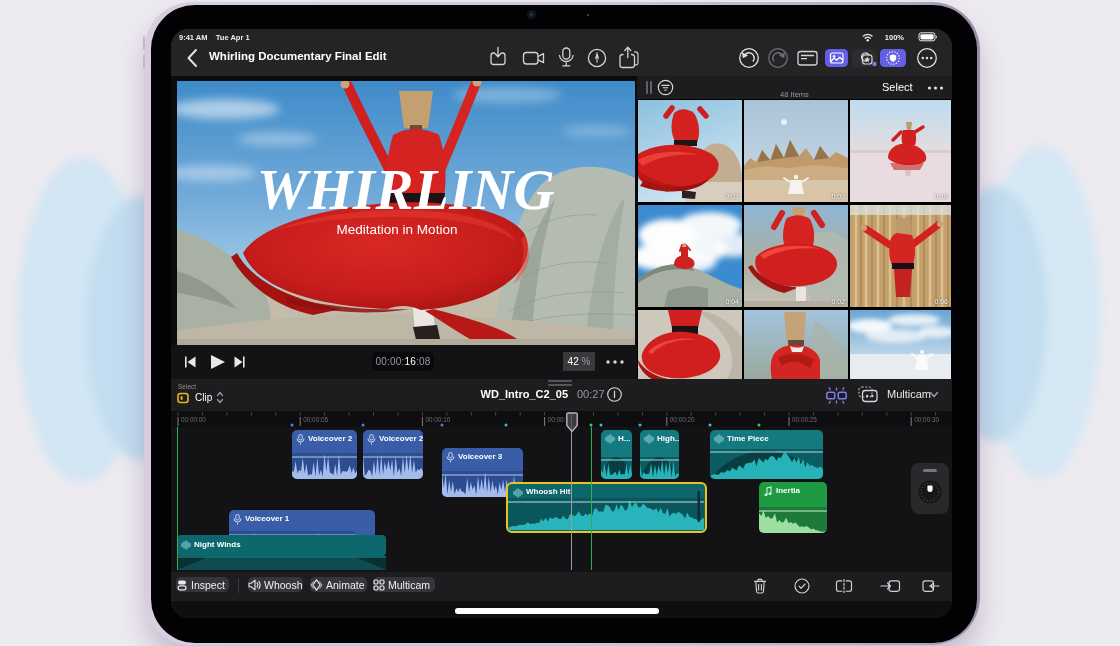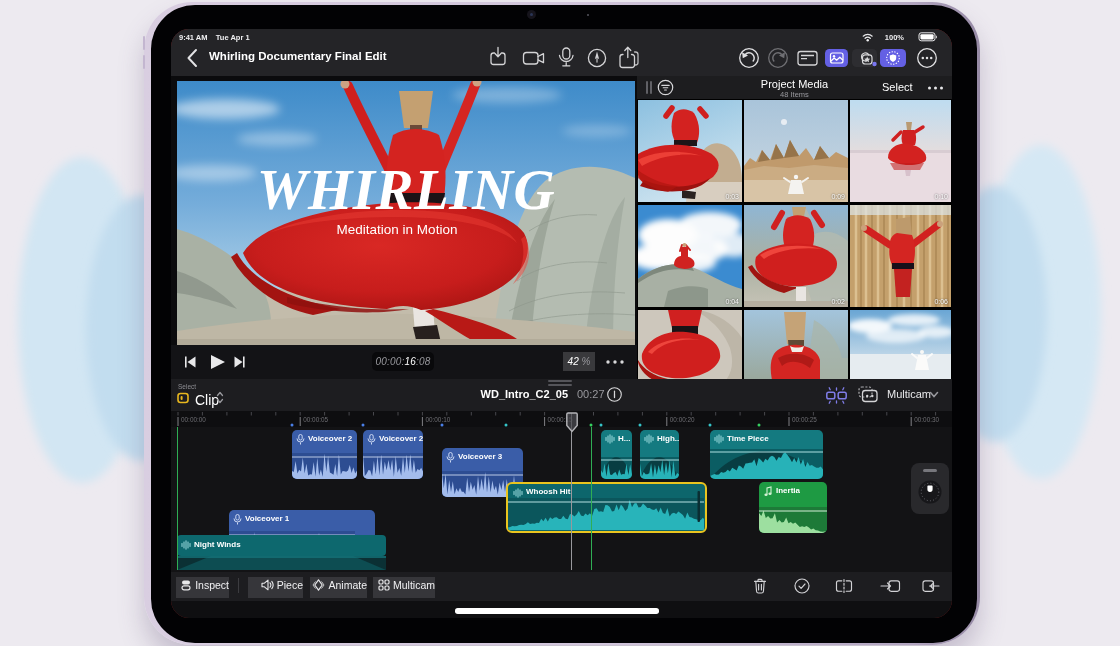--- a/index.html
+++ b/index.html
@@ -22,41 +22,41 @@
   #statusR { position:absolute; right:12px; top:3.5px; font-size:7.5px; font-weight:bold; color:#efeff1; }
   #title { position:absolute; left:38px; top:21px; font-size:11.5px; font-weight:bold; color:#fff; }
   
   #previewwrap { position:absolute; left:0; top:47px; width:466px; height:303px; background:#0b0b0d; }
   #video { position:absolute; left:6px; top:5px; width:458px; height:264px; overflow:hidden; }
   #vtitle { position:absolute; left:0; top:76px; width:458px; text-align:center;
      font-family:"Liberation Serif",serif; font-style:italic; font-weight:bold;
      font-size:57px; color:#fff; letter-spacing:0.5px; }
   #vsub { position:absolute; left:0; top:141px; width:440px; text-align:center; font-size:13.5px; color:#fff; }
   
-  #transport { position:absolute; left:0; top:269px; width:466px; height:34px; background:#131316;font-style:italic; }
+  #transport { position:absolute; left:0; top:269px; width:466px; height:34px; background:#131316; }
   .tcpill { position:absolute; left:201px; top:7px; width:62px; height:19px; background:#09090b;
     border-radius:5px; color:#fff; font-size:10px; text-align:center; line-height:19px; letter-spacing:0.2px; }
   .zoompill { position:absolute; left:392px; top:7px; width:32px; height:19px; background:#39393c;
     border-radius:0; color:#fff; font-size:10px; text-align:center; line-height:19px; }
   
   #media { position:absolute; left:466px; top:47px; width:315px; height:303px; background:#000; }
   #mediahead { position:absolute; left:0; top:0; width:315px; height:23px; background:#1d1d1f; }
   .thumb { position:absolute; overflow:hidden; }
   .tstamp { position:absolute; right:3px; bottom:2px; font-size:7px; color:#fff; opacity:0.95; text-shadow:0 0 2px rgba(0,0,0,0.8); }
   
   #timeline { position:absolute; left:0; top:350px; width:781px; height:239px; background:#131315; }
   #tlhead { position:absolute; left:0; top:0; width:781px; height:32px; background:#1d1d20; }
   #ruler { position:absolute; left:0; top:32px; width:781px; height:16px; background:#0e0e10;
     font-size:7px; color:#8a8a8f; }
   .clip { position:absolute; border-radius:5px; overflow:hidden; }
   .cliplabel { position:absolute; left:16px; top:4px; font-size:8px; color:#fff; font-weight:bold; white-space:nowrap;text-align:center; }
   
   #btoolbar { position:absolute; left:0; top:193px; width:781px; height:29px; background:#1d1d20; }
-  .bbtn { position:absolute; top:5px; height:21px; background:#36363a; border-radius:0;
-    color:#f0f0f2; font-size:10.5px; line-height:17px; text-align:right; white-space:nowrap; }
+  .bbtn { position:absolute; top:5px; height:15px; background:#36363a; border-radius:5px;
+    color:#f0f0f2; font-size:10.5px; line-height:17px; text-align:left; white-space:nowrap; }
   #homebar { position:absolute; left:284px; top:579px; width:204px; height:5.5px; border-radius:2.75px; background:#fff; }
 </style>
 </head>
 <body>
 
 <svg id="bgL" style="left:0;top:120px;" width="200" height="410" viewBox="0 0 200 410">
   <defs>
       <filter id="bl1" x="-30%" y="-30%" width="160%" height="160%">
         <feGaussianBlur stdDeviation="5"></feGaussianBlur>
       </filter>
@@ -249,21 +249,20 @@
   <div id="media">
     <div id="mediahead">
       <div class="abs" style="left:9px;top:5px;width:2px;height:13px;background:#606065;border-radius:1px;"></div>
       <div class="abs" style="left:13px;top:5px;width:2px;height:13px;background:#606065;border-radius:1px;"></div>
       <svg class="abs" style="left:20px;top:3px;" width="17" height="17" viewBox="0 0 17 17">
         <circle cx="8.5" cy="8.5" r="7.2" fill="none" stroke="#d8d8da" stroke-width="1.2"></circle>
         <g stroke="#d8d8da" stroke-width="1.1" stroke-linecap="round">
           <path d="M4.8,6.4 h7.4 M6.2,8.7 h4.6 M7.6,11 h1.8"></path>
         </g>
       </svg>
-      <div class="abs" style="left:0;top:1.5px;width:315px;text-align:center;font-size:11px;color:#fff;">Project Media</div>
       <div class="abs" style="left:0;top:14px;width:315px;text-align:center;font-size:7.5px;color:#98989d;">48 Items</div>
       <div class="abs" style="left:245px;top:5px;font-size:11px;color:#fff;">Select</div>
       <svg class="abs" style="left:290px;top:8px;" width="17" height="8" viewBox="0 0 17 8">
         <circle cx="2.5" cy="4" r="1.5" fill="#e8e8ea"></circle>
           <circle cx="8.5" cy="4" r="1.5" fill="#e8e8ea"></circle>
           <circle cx="14.5" cy="4" r="1.5" fill="#e8e8ea"></circle>
       </svg>
     </div>
 
     <div class="thumb" style="left:1px;top:23.5px;width:104px;height:102px;">
@@ -457,21 +456,21 @@
       </svg>
     </div>
   </div>
   <div id="timeline">
     <div id="tlhead">
       <div class="abs" style="left:7px;top:4px;font-size:6.5px;color:#8e8e93;">Select</div>
       <svg class="abs" style="left:6px;top:13px;" width="13" height="12" viewBox="0 0 13 12">
         <rect x="1" y="1.5" width="10" height="9" rx="2.5" fill="none" stroke="#e8b71e" stroke-width="1.6"></rect>
         <rect x="3.6" y="4" width="2" height="4" rx="1" fill="#e8b71e"></rect>
       </svg>
-      <div class="abs" style="left:24px;top:13px;font-size:14px;color:#fff;">Clip</div>
+      <div class="abs" style="left:24px;top:13px;font-size:10px;color:#fff;">Clip</div>
       <svg class="abs" style="left:45px;top:12px;" width="8" height="13" viewBox="0 0 8 13">
         <path d="M1.5,4.5 L4,1.5 L6.5,4.5 M1.5,8.5 L4,11.5 L6.5,8.5" stroke="#98989d" stroke-width="1.3" fill="none" stroke-linecap="round" stroke-linejoin="round"></path>
       </svg>
       <div class="abs" style="left:377px;top:1px;width:24px;height:2px;background:#55555a;border-radius:1px;"></div>
       <div class="abs" style="left:377px;top:5px;width:24px;height:2px;background:#55555a;border-radius:1px;"></div>
       <div class="abs" style="left:230px;top:9px;width:167px;text-align:right;font-size:11px;font-weight:bold;color:#fff;">WD_Intro_C2_05</div>
       <div class="abs" style="left:406px;top:9px;font-size:11px;color:#98989d;">00:27</div>
       <svg class="abs" style="left:436px;top:8px;" width="15" height="15" viewBox="0 0 15 15">
         <circle cx="7.5" cy="7.5" r="6.8" fill="none" stroke="#d8d8da" stroke-width="1.1"></circle>
         <path d="M7.5,6.5 v4 M7.5,4.2 v1.2" stroke="#d8d8da" stroke-width="1.3" stroke-linecap="round"></path>
@@ -698,21 +697,21 @@
     </div>
     <div id="btoolbar">
         <div class="bbtn" style="left:5px;width:53px;"><svg style="vertical-align:-2px;" width="12" height="12" viewBox="0 0 12 12">
             <rect x="2" y="1.5" width="8" height="4" rx="2" fill="#e8e8ea"></rect>
             <rect x="2" y="6.8" width="8" height="4" rx="2" fill="none" stroke="#e8e8ea" stroke-width="1.2"></rect>
           </svg><span style="margin-left:3px;">Inspect</span></div>
 <div class="abs" style="left:67px;top:6px;width:1px;height:15px;background:#3c3c40;"></div>
 <div class="bbtn" style="left:77px;width:55px;"><svg style="vertical-align:-2px;" width="13" height="12" viewBox="0 0 13 12">
             <path d="M1,4.2 h2.4 L7,1.2 v9.6 L3.4,7.8 H1 Z" fill="none" stroke="#e8e8ea" stroke-width="1.1" stroke-linejoin="round"></path>
             <path d="M9,3.8 a3.5,3.5 0 0 1 0,4.4 M10.8,2.4 a6,6 0 0 1 0,7.2" stroke="#e8e8ea" stroke-width="1.1" fill="none" stroke-linecap="round"></path>
-          </svg><span style="margin-left:3px;">Piece</span></div>
+          </svg><span style="margin-left:3px;">Whoosh</span></div>
 <div class="bbtn" style="left:139px;width:57px;"><svg style="vertical-align:-2px;" width="13" height="12" viewBox="0 0 13 12">
             <path d="M6.5,0.8 L10.2,6 L6.5,11.2 L2.8,6 Z" fill="none" stroke="#e8e8ea" stroke-width="1.2" stroke-linejoin="round"></path>
             <path d="M3.5,2.5 L1,6 L3.5,9.5 M9.5,2.5 L12,6 L9.5,9.5" stroke="#e8e8ea" stroke-width="1" fill="none" opacity="0.8"></path>
           </svg><span style="margin-left:3px;">Animate</span></div>
 <div class="bbtn" style="left:202px;width:62px;"><svg style="vertical-align:-2px;" width="12" height="12" viewBox="0 0 12 12">
             <g fill="none" stroke="#e8e8ea" stroke-width="1.2">
               <rect x="1" y="1" width="4" height="4" rx="1.2"></rect>
               <rect x="7" y="1" width="4" height="4" rx="1.2"></rect>
               <rect x="1" y="7" width="4" height="4" rx="1.2"></rect>
               <rect x="7" y="7" width="4" height="4" rx="1.2"></rect>

